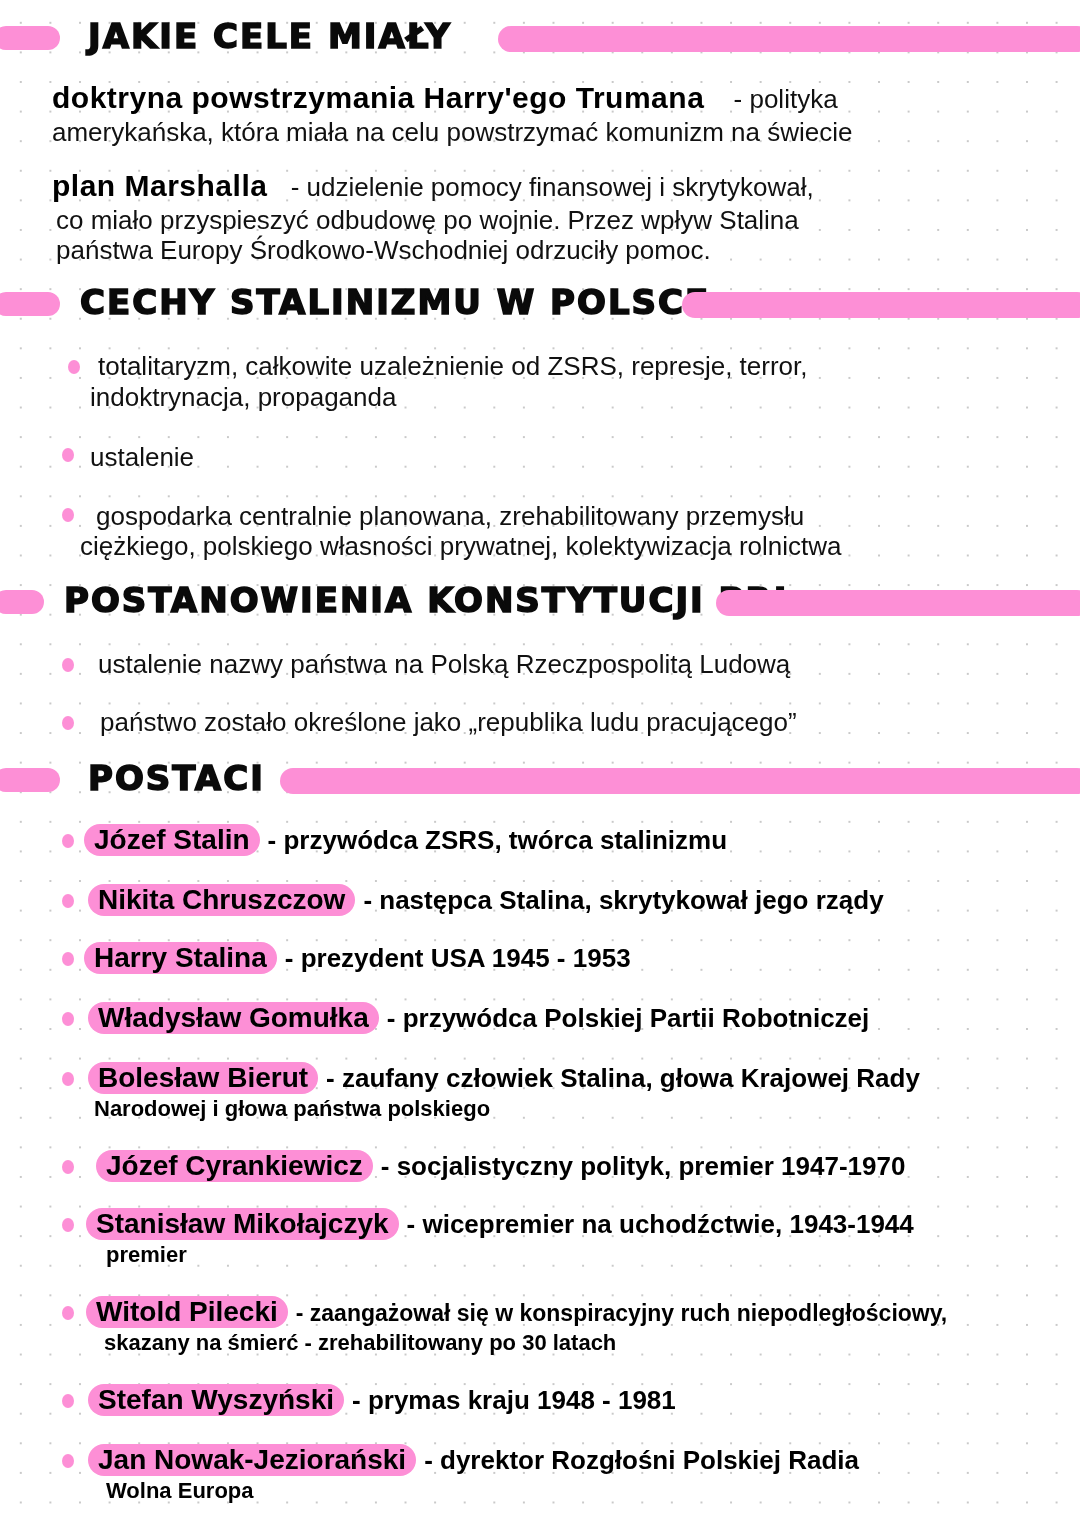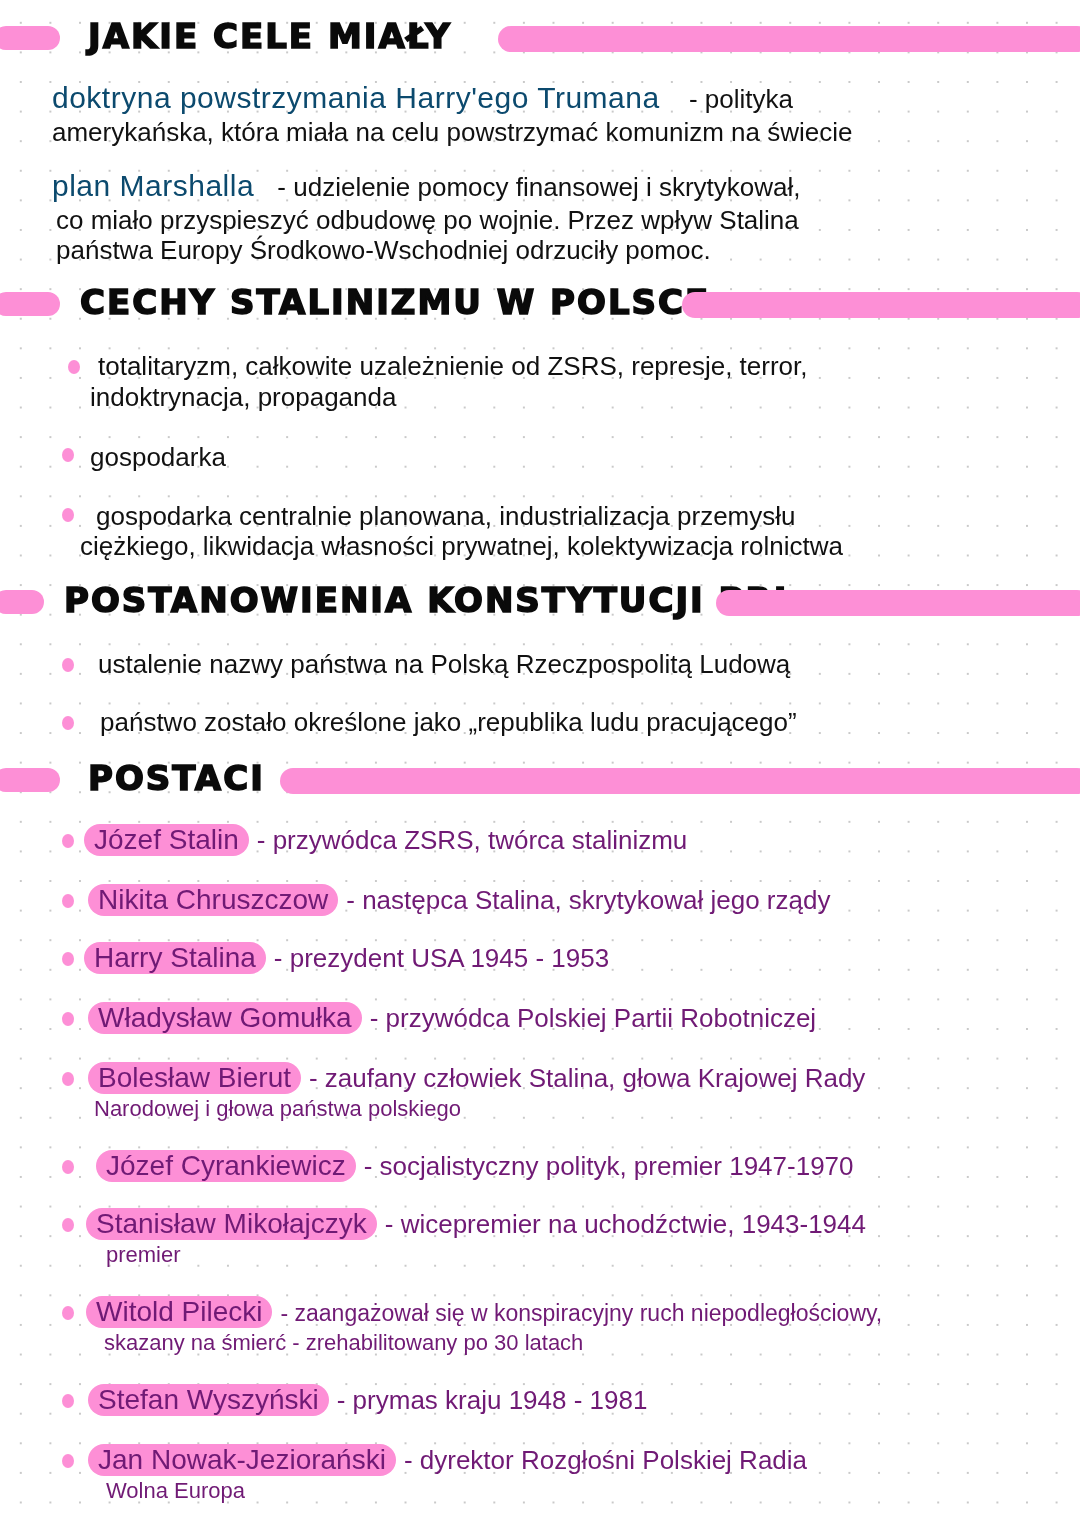--- a/index.html
+++ b/index.html
@@ -27,32 +27,32 @@
   }
   .hdr-bar {
     position:absolute; top:4px; right:-10px; height:26px; border-radius:14px;
     background:#fd8fd6;
   }
 
   .text {
     position:absolute; font-family:"Liberation Sans", sans-serif;
     font-size:26px; line-height:28px; color:#111; white-space:nowrap;
   }
-  .pink-term { color:#0c4a6e; font-weight:400; font-size:30px; letter-spacing:0.5px;margin-top:12px; }
+  .pink-term { color:#000000; font-weight:700; font-size:30px; letter-spacing:0.5px;margin-top:12px; }
 
   .bullet {
     position:absolute; width:12px; height:14px; border-radius:50%;
     background:#fd8fd6;
   }
   .name-pill {
     display:inline-block; background:#fd8fd6; border-radius:16px;
     padding:0 10px; margin-right:8px; font-size:28px; line-height:32px;
   }
   .desc { font-size:26px; }
-  .row { position:absolute; white-space:nowrap; font-family:"Liberation Sans", sans-serif; color:#701a75; }
+  .row { position:absolute; white-space:nowrap; font-family:"Liberation Sans", sans-serif; color:#000000;font-weight:bold; }
   .row .cont { display:block; font-size:22px; line-height:30px; padding-left:6px; }
 </style>
 </head>
 <body>
 
 <div class="page">
 
   <div class="section-header" style="top:22px;text-align:center;">
     <div class="hdr-pill-left"></div>
     <div class="hdr-title" style="left:88px;">JAKIE CELE MIAŁY</div>
@@ -76,25 +76,25 @@
     <div class="hdr-pill-left"></div>
     <div class="hdr-title" style="left:80px;">CECHY STALINIZMU W POLSCE</div>
     <div class="hdr-bar" style="left:682px;"></div>
   </div>
 
   <div class="bullet" style="left:68px; top:360px;"></div>
   <div class="text" style="left:98px; top:352px;text-align:center;">totalitaryzm, całkowite uzależnienie od ZSRS, represje, terror,</div>
   <div class="text" style="left:90px; top:383px;">indoktrynacja, propaganda</div>
 
   <div class="bullet" style="left:62px; top:448px;"></div>
-  <div class="text" style="left:90px; top:443px;">gospodarka</div>
+  <div class="text" style="left:90px; top:443px;">ustalenie</div>
 
   <div class="bullet" style="left:62px; top:508px;"></div>
-  <div class="text" style="left:96px; top:502px;">gospodarka centralnie planowana, industrializacja przemysłu</div>
-  <div class="text" style="left:80px; top:532px;">ciężkiego, likwidacja własności prywatnej, kolektywizacja rolnictwa</div>
+  <div class="text" style="left:96px; top:502px;">gospodarka centralnie planowana, zrehabilitowany przemysłu</div>
+  <div class="text" style="left:80px; top:532px;">ciężkiego, polskiego własności prywatnej, kolektywizacja rolnictwa</div>
 
   <div class="section-header" style="top:586px;">
     <div class="hdr-pill-left" style="width:50px;"></div>
     <div class="hdr-title" style="left:64px;">POSTANOWIENIA KONSTYTUCJI PRL</div>
     <div class="hdr-bar" style="left:716px;"></div>
   </div>
 
   <div class="bullet" style="left:62px; top:658px;"></div>
   <div class="text" style="left:98px; top:650px;">ustalenie nazwy państwa na Polską Rzeczpospolitą Ludową</div>
 

